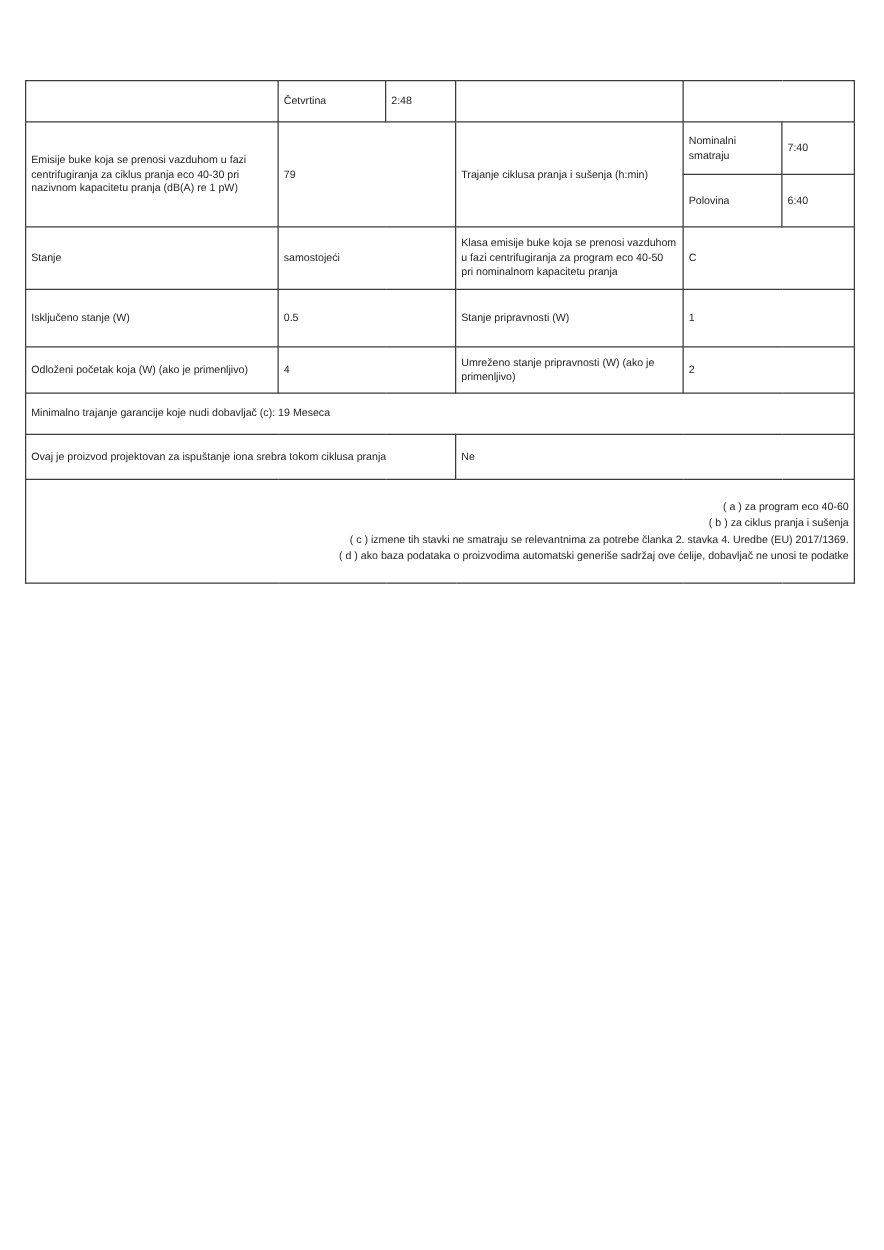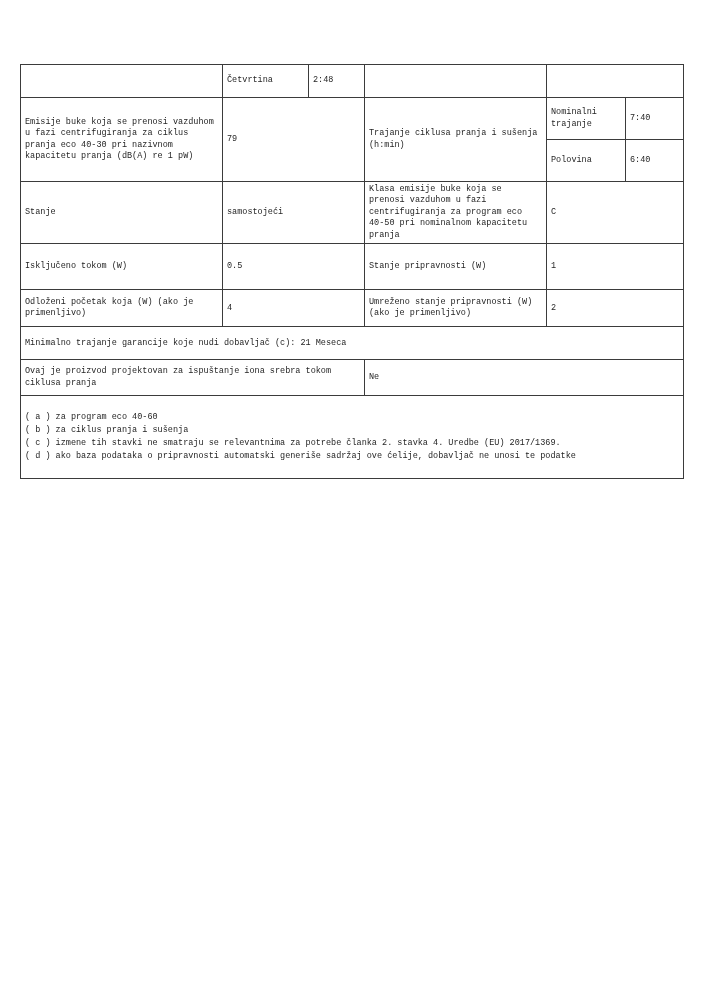--- a/index.html
+++ b/index.html
@@ -24,26 +24,25 @@
   }
   table.fiche td {
     border: 1px solid #3b3b3b;
     font-size: 8.5px;
     line-height: 1.35;
     color: #1f1f1f;
     padding: 2px 4px;
     vertical-align: middle;
     overflow: hidden;
     word-wrap: break-word;
-    font-family: Liberation Mono, monospace;
   }
   td.no-top { border-top: none; }
   td.val { text-align: left; padding: 2px 1px; }
   td.lt-left { border-left-color: #9a9a9a; }
-  td.footnotes-cell { padding: 4px 4px; }
+  td.footnotes-cell { padding: 4px 4px; text-align: right; }
   .fn-line { line-height: 13px; white-space: nowrap; }
 </style>
 </head>
 <body>
 
 <table class="fiche">
   <colgroup>
     <col style="width:202px">
     <col style="width:86px">
     <col style="width:56px">
@@ -58,60 +57,60 @@
     <td>Četvrtina</td>
     <td class="val lt-left">2:48</td>
     <td class="no-top"></td>
     <td class="no-top" colspan="2"></td>
   </tr>
 
   <tr style="height:42px;">
     <td rowspan="2">Emisije buke koja se prenosi vazduhom u fazi centrifugiranja za ciklus pranja eco 40-30 pri nazivnom kapacitetu pranja (dB(A) re 1 pW)</td>
     <td rowspan="2" colspan="2" class="val">79</td>
     <td rowspan="2">Trajanje ciklusa pranja i sušenja (h:min)</td>
-    <td>Nominalni trajanje</td>
+    <td>Nominalni smatraju</td>
     <td class="val lt-left">7:40</td>
   </tr>
   <tr style="height:42px;">
     <td>Polovina</td>
     <td class="val lt-left">6:40</td>
   </tr>
 
   <tr style="height:50px;">
     <td>Stanje</td>
     <td colspan="2" class="val">samostojeći</td>
     <td>Klasa emisije buke koja se prenosi vazduhom u fazi centrifugiranja za program eco 40-50 pri nominalnom kapacitetu pranja</td>
     <td colspan="2" class="val">C</td>
   </tr>
 
   <tr style="height:46px;">
-    <td>Isključeno tokom (W)</td>
+    <td>Isključeno stanje (W)</td>
     <td colspan="2" class="val">0.5</td>
     <td>Stanje pripravnosti (W)</td>
     <td colspan="2" class="val">1</td>
   </tr>
 
   <tr style="height:37px;">
     <td>Odloženi početak koja (W)  (ako je primenljivo)</td>
     <td colspan="2" class="val">4</td>
     <td>Umreženo stanje pripravnosti (W)  (ako je primenljivo)</td>
     <td colspan="2" class="val">2</td>
   </tr>
 
   <tr style="height:33px;">
-    <td colspan="6">Minimalno trajanje garancije koje nudi dobavljač (c): 21 Meseca</td>
+    <td colspan="6">Minimalno trajanje garancije koje nudi dobavljač (c): 19 Meseca</td>
   </tr>
 
   <tr style="height:36px;">
     <td colspan="3">Ovaj je proizvod projektovan za ispuštanje iona srebra tokom ciklusa pranja</td>
     <td colspan="3">Ne</td>
   </tr>
 
   <tr style="height:83px;">
     <td colspan="6" class="footnotes-cell">
       <div class="fn-line">( a ) za program eco 40-60</div>
       <div class="fn-line">( b ) za ciklus pranja i sušenja</div>
       <div class="fn-line">( c ) izmene tih stavki ne smatraju se relevantnima za potrebe članka 2. stavka 4. Uredbe (EU) 2017/1369.</div>
-      <div class="fn-line">( d ) ako baza podataka o pripravnosti automatski generiše sadržaj ove ćelije, dobavljač ne unosi te podatke</div>
+      <div class="fn-line">( d ) ako baza podataka o proizvodima automatski generiše sadržaj ove ćelije, dobavljač ne unosi te podatke</div>
     </td>
   </tr>
 </tbody>
   </table>
 
 </body></html>

